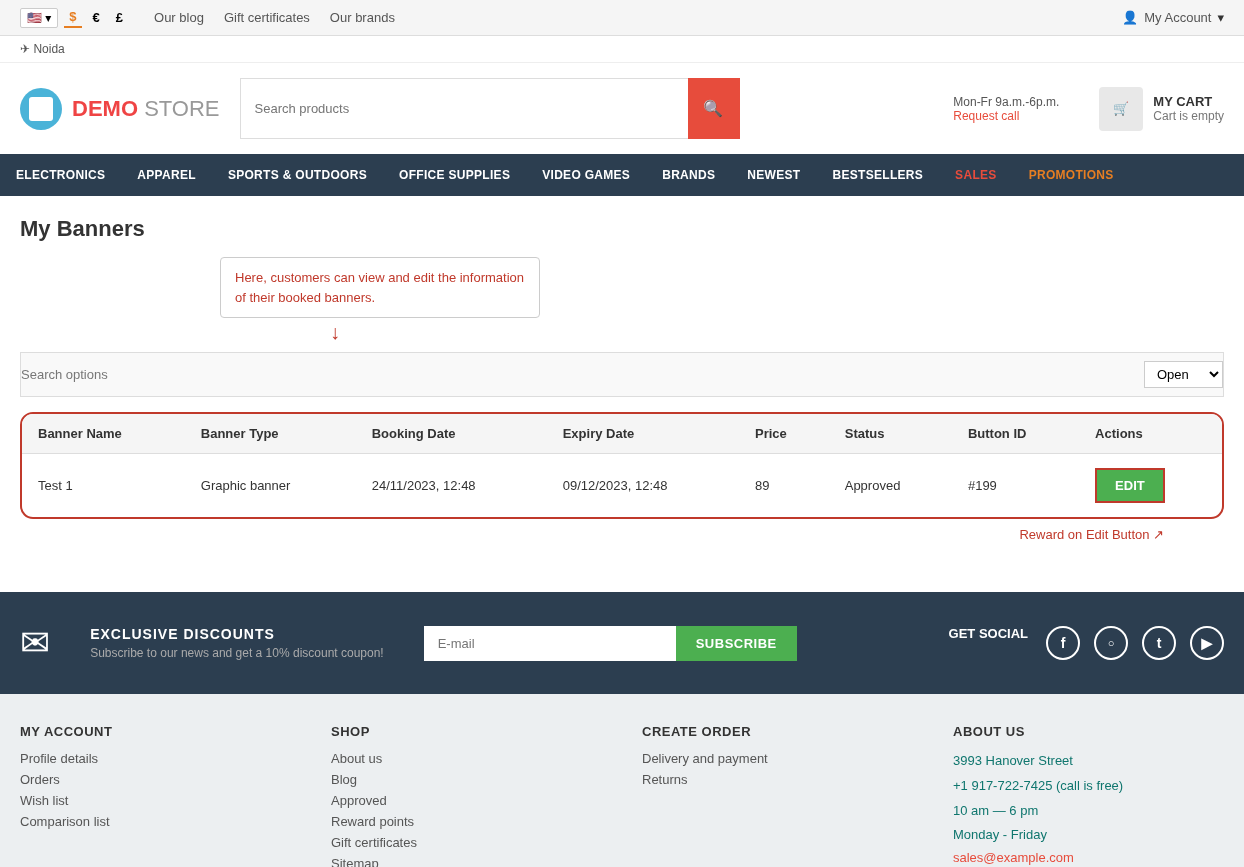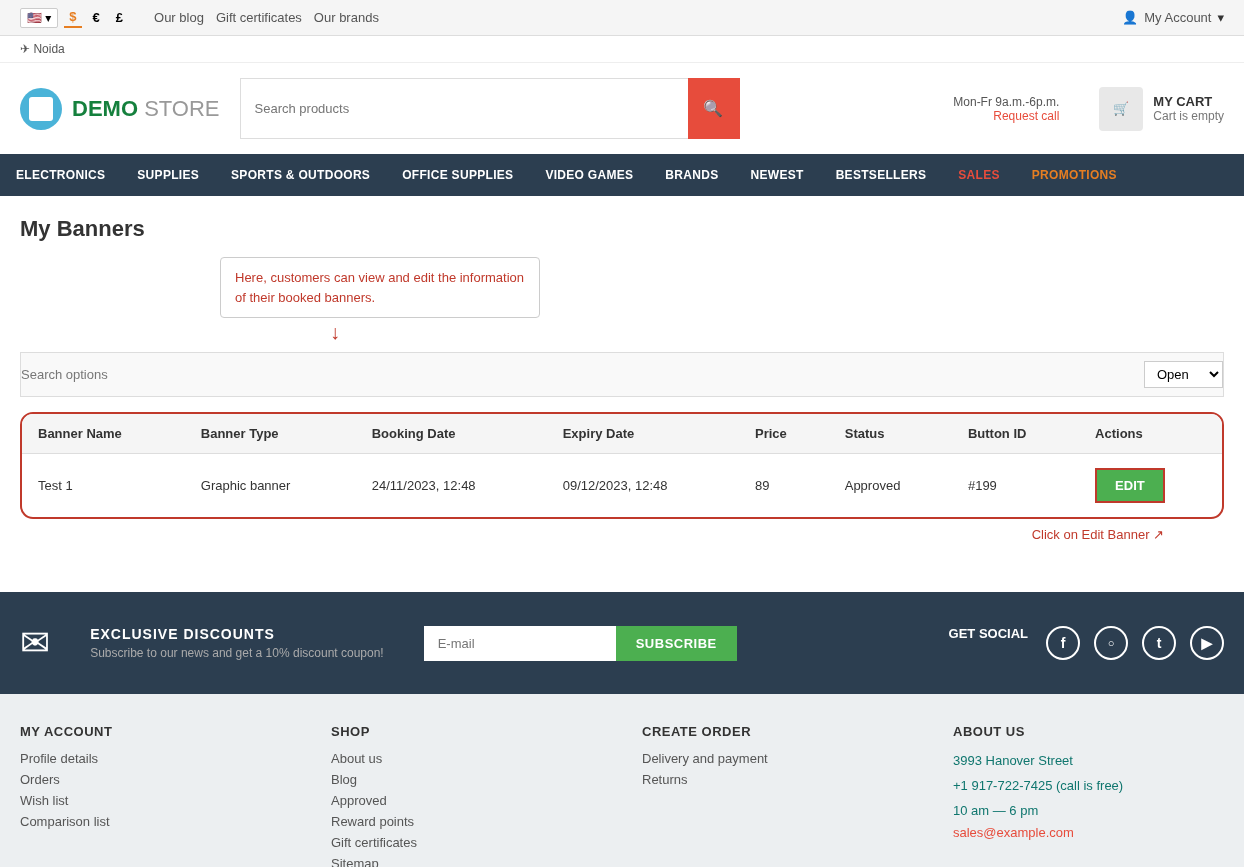--- a/index.html
+++ b/index.html
@@ -11,21 +11,21 @@
       border-bottom: 1px solid #ddd;
       padding: 0 20px;
       display: flex;
       align-items: center;
       height: 36px;
     }
     .top-bar-left { display: flex; align-items: center; gap: 6px; }
     .flag-btn { display: flex; align-items: center; gap: 4px; background: #fff; border: 1px solid #ccc; padding: 2px 6px; cursor: pointer; font-size: 12px; border-radius: 2px; }
     .currency-btn { background: none; border: none; cursor: pointer; font-size: 13px; padding: 2px 5px; font-weight: bold; }
     .currency-btn.active { color: #e67e22; border-bottom: 2px solid #e67e22; }
-    .top-bar-links { display: flex; gap: 12px; margin-left: 20px; }
+    .top-bar-links { display: flex; gap: 20px; margin-left: 20px; }
     .top-bar-links a { text-decoration: none; color: #555; font-size: 13px; }
     .top-bar-right { margin-left: auto; display: flex; align-items: center; gap: 6px; }
     .account-link { display: flex; align-items: center; gap: 4px; text-decoration: none; color: #555; font-size: 13px; }
 
     
     .location-bar {
       background: #fff;
       padding: 6px 20px;
       border-bottom: 1px solid #eee;
       font-size: 12px;
@@ -37,26 +37,26 @@
       padding: 15px 20px;
       display: flex;
       align-items: center;
       gap: 20px;
       background: #fff;
     }
     .logo { display: flex; align-items: center; gap: 10px; text-decoration: none; min-width: 180px; }
     .logo-icon { width: 42px; height: 42px; background: #4ab3d8; border-radius: 50%; display: flex; align-items: center; justify-content: center; }
     .logo-icon-inner { width: 24px; height: 24px; background: #fff; border-radius: 3px; }
     .logo-text { font-size: 22px; font-weight: bold; }
-    .logo-text span:first-child { color: #15803d; }
+    .logo-text span:first-child { color: #ef4444; }
     .logo-text span:last-child { color: #999; font-weight: normal; }
     .search-area { display: flex; flex: 1; max-width: 500px; }
     .search-input { flex: 1; padding: 22px 14px; border: 1px solid #ddd; border-right: none; font-size: 13px; outline: none; }
     .search-btn { background: #e74c3c; border: none; padding: 0 16px; cursor: pointer; color: #fff; font-size: 16px; }
-    .header-contact { margin-left: auto; text-align: right; font-size: 12px; color: #555; }
+    .header-contact { margin-left: auto; text-align: left; font-size: 12px; color: #555; }
     .header-contact a { color: #e74c3c; text-decoration: none; font-size: 12px; }
     .cart-area { display: flex; align-items: center; gap: 10px; margin-left: 20px; }
     .cart-icon-box { width: 44px; height: 44px; background: #e8e8e8; display: flex; align-items: center; justify-content: center; border-radius: 4px; }
     .cart-info strong { font-size: 13px; }
     .cart-info span { font-size: 12px; color: #777; display: block; }
 
     
     .nav {
       background: #2c3e50;
       display: flex;
@@ -162,21 +162,21 @@
       padding: 30px 20px;
       display: flex;
       align-items: center;
       gap: 40px;
       margin-top: 30px;
     }
     .newsletter-icon { font-size: 36px; color: #fff; }
     .newsletter-text h3 { color: #fff; font-size: 14px; font-weight: bold; letter-spacing: 1px; }
     .newsletter-text p { color: #aaa; font-size: 12px; margin-top: 4px; }
     .newsletter-form { display: flex; gap: 0; }
-    .newsletter-input { padding: 10px 14px; width: 192px; border: none; font-size: 13px; outline: none; }
+    .newsletter-input { padding: 10px 14px; width: 252px; border: none; font-size: 13px; outline: none; }
     .newsletter-btn { background: #4caf50; color: #fff; border: none; padding: 10px 20px; font-size: 13px; font-weight: bold; cursor: pointer; letter-spacing: 0.5px; }
     .social-area { margin-left: auto; display: flex; gap: 14px; }
     .social-label { color: #fff; font-size: 13px; font-weight: bold; margin-right: 4px; }
     .social-icon {
       width: 34px; height: 34px; border-radius: 50%; border: 2px solid #fff;
       display: flex; align-items: center; justify-content: center;
       color: #fff; font-size: 14px; text-decoration: none; font-weight: bold;
     }
 
     
@@ -241,21 +241,21 @@
     <div class="cart-icon-box">🛒</div>
     <div class="cart-info">
       <strong>MY CART</strong>
       <span>Cart is empty</span>
     </div>
   </div>
 </div>
 
 <nav class="nav">
   <a href="#">ELECTRONICS</a>
-  <a href="#">SUPPLIES</a>
+  <a href="#">APPAREL</a>
   <a href="#">SPORTS &amp; OUTDOORS</a>
   <a href="#">OFFICE SUPPLIES</a>
   <a href="#">VIDEO GAMES</a>
   <a href="#">BRANDS</a>
   <a href="#">NEWEST</a>
   <a href="#">BESTSELLERS</a>
   <a href="#" class="sales">SALES</a>
   <a href="#" class="promotions">PROMOTIONS</a>
 </nav>
 
@@ -301,21 +301,21 @@
           <td>#199</td>
           <td>
             <button class="edit-btn">EDIT</button>
           </td>
         </tr>
       </tbody>
     </table>
   </div>
 
   <div class="click-annotation">
-    <span>Click on Edit Banner</span> ↗
+    <span>Reward on Edit Button</span> ↗
   </div>
 </div>
 
 <div class="footer-newsletter">
   <div class="newsletter-icon">✉</div>
   <div class="newsletter-text">
     <h3>EXCLUSIVE DISCOUNTS</h3>
     <p>Subscribe to our news and get a 10% discount coupon!</p>
   </div>
   <div class="newsletter-form">
@@ -355,16 +355,17 @@
     <h4>CREATE ORDER</h4>
     <a href="#">Delivery and payment</a>
     <a href="#">Returns</a>
   </div>
 
   <div class="footer-col">
     <h4>ABOUT US</h4>
     <p>3993 Hanover Street</p>
     <p>+1 917-722-7425 (call is free)</p>
     <p>10 am — 6 pm</p>
+    <p>Monday - Friday</p>
     <a href="#" class="email-link">sales@example.com</a>
 
   </div>
 </div>
 
 </body></html>

